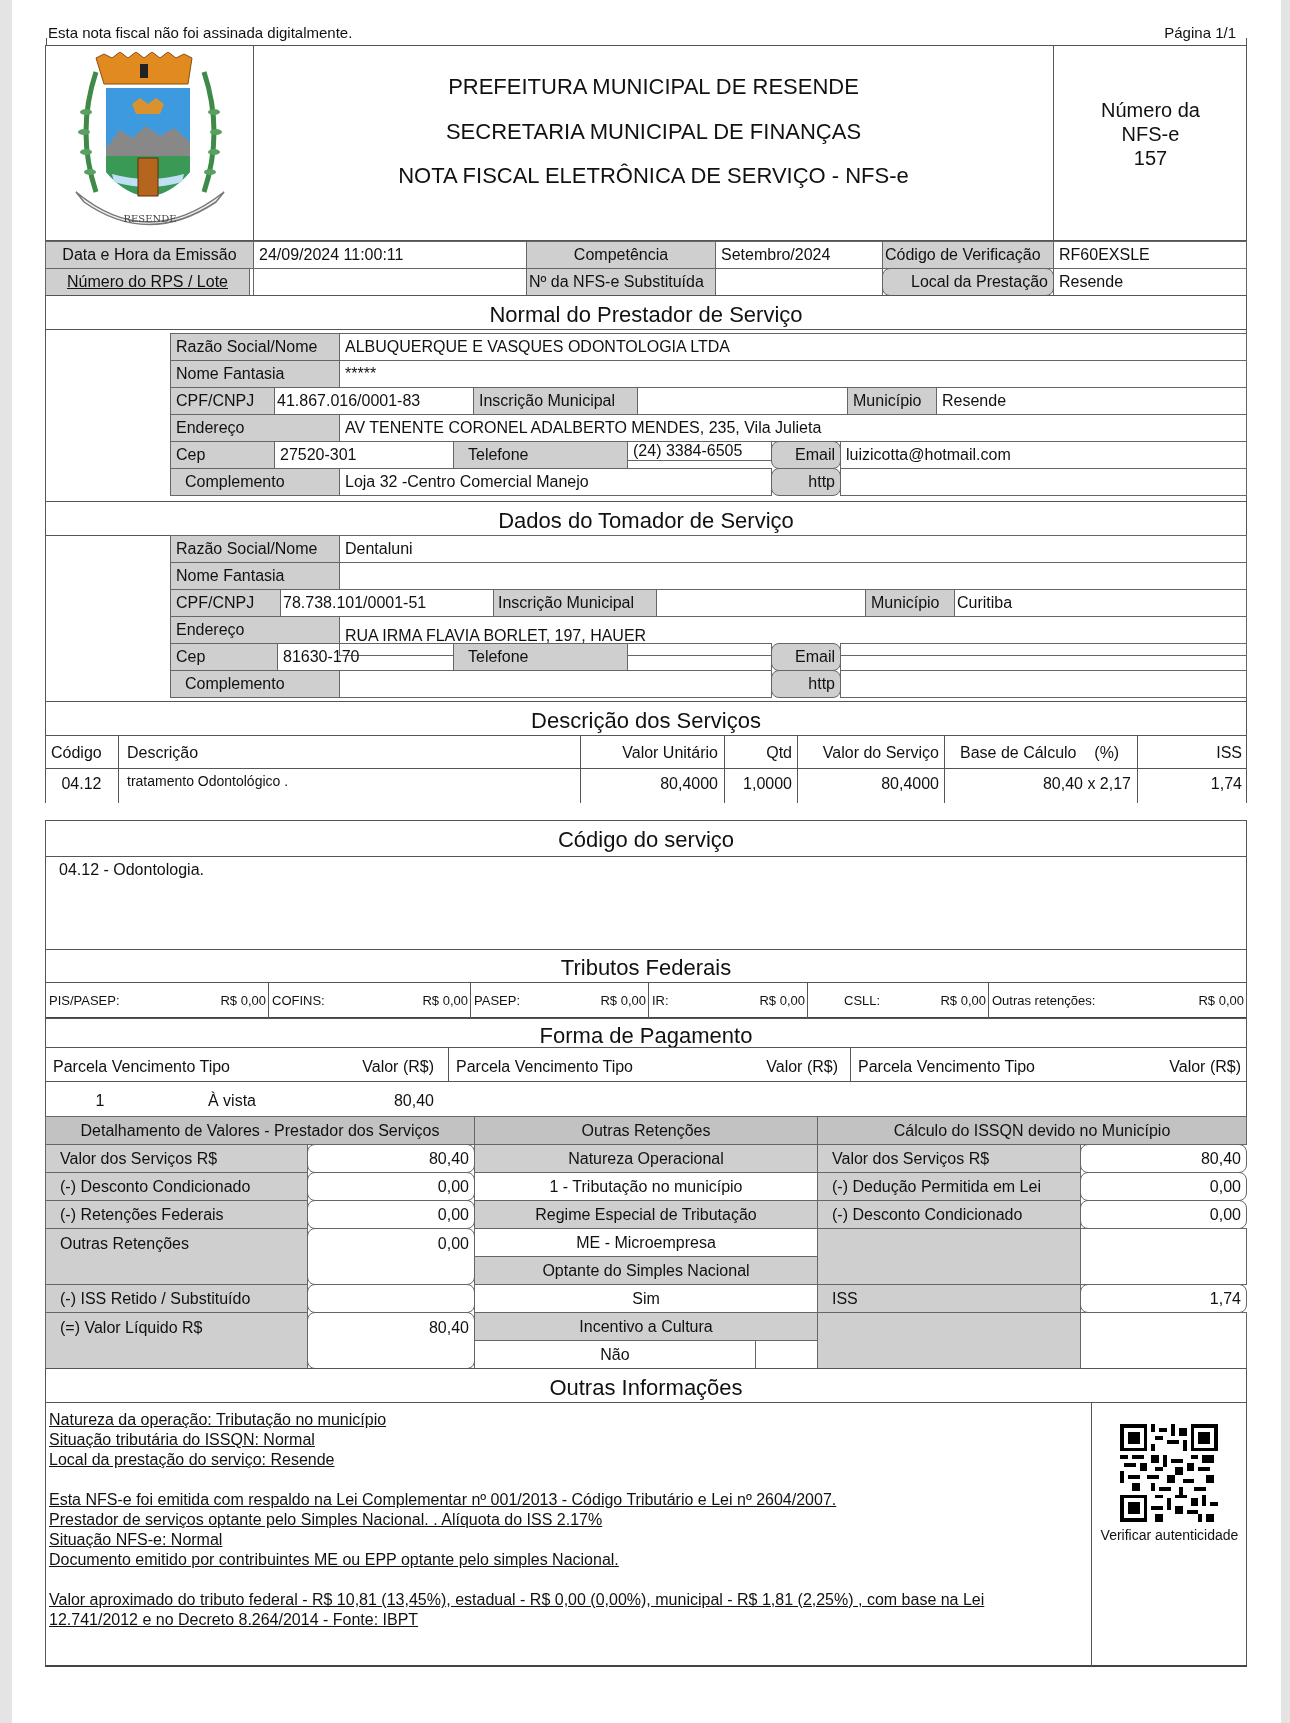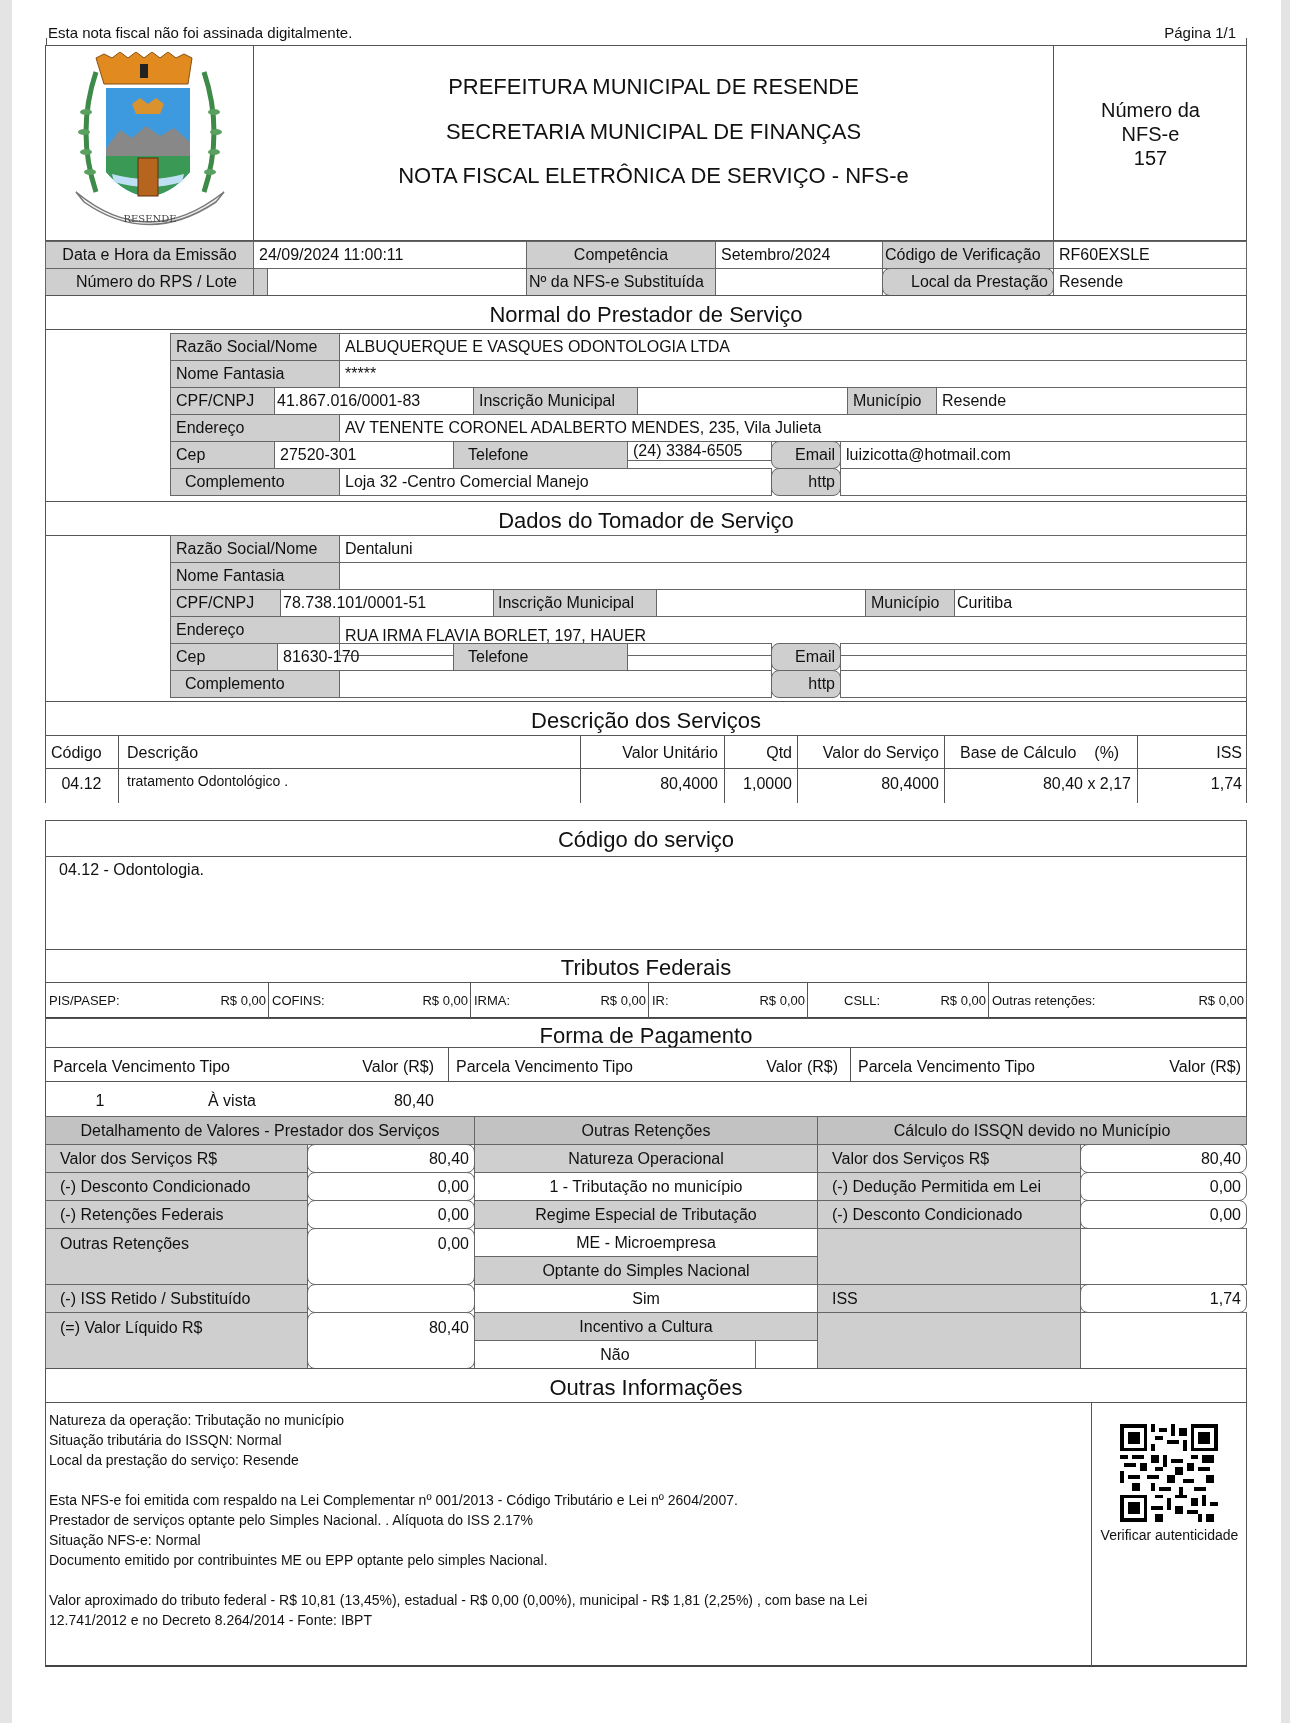--- a/index.html
+++ b/index.html
@@ -73,21 +73,21 @@
 <div class="t c" style="left:1054px;width:193px;top:124px;font-size:20px;">NFS-e</div>
 <div class="t c" style="left:1054px;width:193px;top:148px;font-size:20px;">157</div>
 
 <div class="cell g center" style="left:45px;top:241px;width:209px;height:28px;">Data e Hora da Emissão</div>
 <div class="cell" style="left:253px;top:241px;width:274px;height:28px;">24/09/2024  11:00:11</div>
 <div class="cell g center" style="left:526px;top:241px;width:190px;height:28px;">Competência</div>
 <div class="cell" style="left:715px;top:241px;width:168px;height:28px;">Setembro/2024</div>
 <div class="cell g" style="left:882px;top:241px;width:172px;height:28px;padding:0 2px;">Código de Verificação</div>
 <div class="cell" style="left:1053px;top:241px;width:194px;height:28px;">RF60EXSLE</div>
 
-<div class="cell g center" style="left:45px;top:268px;width:223px;height:28px;">Número do RPS / Lote</div>
+<div class="cell g center" style="left:45px;top:268px;width:205px;height:28px;text-decoration:underline;">Número do RPS / Lote</div>
 <div class="cell" style="left:253px;top:268px;width:274px;height:28px;"></div>
 <div class="cell g" style="left:526px;top:268px;width:190px;height:28px;padding:0 2px;">Nº da NFS-e Substituída</div>
 <div class="cell" style="left:715px;top:268px;width:168px;height:28px;"></div>
 <div class="cell g right" style="left:882px;top:268px;width:172px;height:28px;">Local da Prestação</div>
 <div class="cell" style="left:1053px;top:268px;width:194px;height:28px;">Resende</div>
 
 <div class="box" style="left:45px;top:295px;width:1202px;height:35px;"></div>
 <div class="t c sec" style="left:45px;width:1202px;top:304px;">Normal do Prestador de Serviço</div>
 <div class="box" style="left:45px;top:329px;width:1202px;height:173px;"></div>
 
@@ -182,21 +182,21 @@
 <div class="box" style="left:45px;top:982px;width:1202px;height:37px;border-bottom:2px solid #444;"></div>
 <div class="vl" style="left:268px;top:982px;height:36px;"></div>
 <div class="vl" style="left:470px;top:982px;height:36px;"></div>
 <div class="vl" style="left:648px;top:982px;height:36px;"></div>
 <div class="vl" style="left:807px;top:982px;height:36px;"></div>
 <div class="vl" style="left:988px;top:982px;height:36px;"></div>
 <div class="t xs" style="left:49px;top:994px;">PIS/PASEP:</div>
 <div class="t xs r" style="left:160px;width:106px;top:994px;">R$ 0,00</div>
 <div class="t xs" style="left:272px;top:994px;">COFINS:</div>
 <div class="t xs r" style="left:360px;width:108px;top:994px;">R$ 0,00</div>
-<div class="t xs" style="left:474px;top:994px;">IRMA:</div>
+<div class="t xs" style="left:474px;top:994px;">PASEP:</div>
 <div class="t xs r" style="left:540px;width:106px;top:994px;">R$ 0,00</div>
 <div class="t xs" style="left:652px;top:994px;">IR:</div>
 <div class="t xs r" style="left:700px;width:105px;top:994px;">R$ 0,00</div>
 <div class="t xs" style="left:844px;top:994px;">CSLL:</div>
 <div class="t xs r" style="left:880px;width:106px;top:994px;">R$ 0,00</div>
 <div class="t xs" style="left:992px;top:994px;">Outras retenções:</div>
 <div class="t xs r" style="left:1130px;width:114px;top:994px;">R$ 0,00</div>
 
 <div class="box" style="left:45px;top:1018px;width:1202px;height:30px;"></div>
 <div class="t c sec" style="left:45px;width:1202px;top:1025px;">Forma de Pagamento</div>
@@ -253,21 +253,21 @@
 <div class="cell g" style="left:817px;top:1284px;width:264px;height:29px;padding-left:14px;">ISS</div>
 <div class="cell right" style="left:1080px;top:1284px;width:167px;height:29px;">1,74</div>
 <div class="cell g" style="left:817px;top:1312px;width:264px;height:57px;"></div>
 <div class="cell" style="left:1080px;top:1312px;width:167px;height:57px;"></div>
 
 <div class="box" style="left:45px;top:1368px;width:1202px;height:35px;"></div>
 <div class="t c sec" style="left:45px;width:1202px;top:1377px;">Outras Informações</div>
 <div class="box" style="left:45px;top:1402px;width:1202px;height:265px;border-bottom:2px solid #444;"></div>
 <div class="vl" style="left:1091px;top:1402px;height:264px;"></div>
 
-<div class="abs" style="left:49px;top:1410px;width:1040px;font-size:14px;line-height:20px;">
+<div class="abs" style="left:49px;top:1410px;width:1040px;font-size:16px;line-height:20px;text-decoration:underline;">
   <div style="height:20px;white-space:nowrap;">Natureza da operação: Tributação no município</div>
   <div style="height:20px;white-space:nowrap;">Situação tributária do ISSQN: Normal</div>
   <div style="height:20px;white-space:nowrap;">Local da prestação do serviço: Resende</div>
   <div style="height:20px;white-space:nowrap;"></div>
   <div style="height:20px;white-space:nowrap;">Esta NFS-e foi emitida com respaldo na Lei Complementar nº 001/2013 - Código Tributário e Lei nº 2604/2007.</div>
   <div style="height:20px;white-space:nowrap;">Prestador de serviços optante pelo Simples Nacional. . Alíquota do ISS 2.17%</div>
   <div style="height:20px;white-space:nowrap;">Situação NFS-e: Normal</div>
   <div style="height:20px;white-space:nowrap;">Documento emitido por contribuintes ME ou EPP optante pelo simples Nacional.</div>
   <div style="height:20px;white-space:nowrap;"></div>
   <div style="height:20px;white-space:nowrap;">Valor aproximado do tributo federal - R$ 10,81 (13,45%), estadual - R$ 0,00 (0,00%), municipal - R$ 1,81 (2,25%) , com base na Lei</div>

